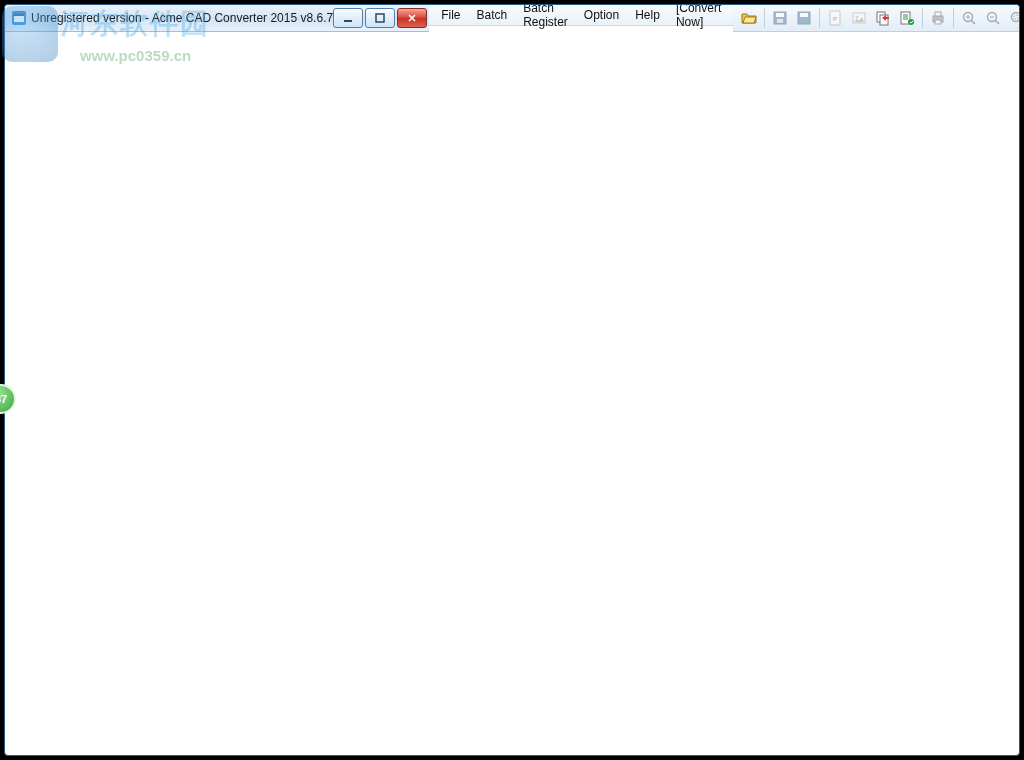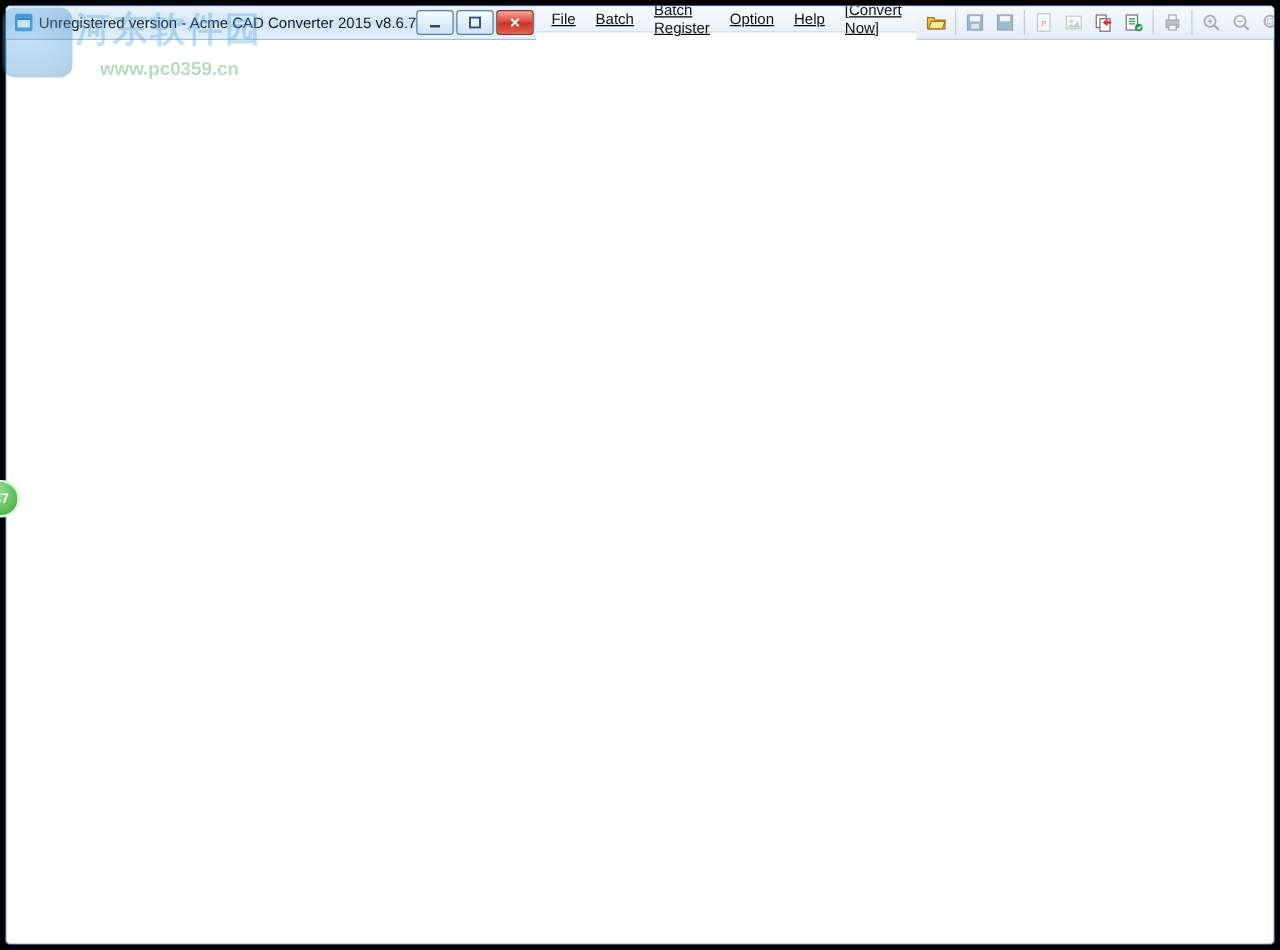--- a/index.html
+++ b/index.html
@@ -13,21 +13,21 @@
   .titlebar .appicon{width:16px;height:16px;margin-right:4px;}
   .titlebar .title{flex:1;color:#1a1a1a;white-space:nowrap;overflow:hidden;text-overflow:ellipsis;}
   .winbtns{display:flex;gap:2px;}
   .winbtn{width:28px;height:18px;border:1px solid #5a7fa6;border-radius:3px;
     background:linear-gradient(#f7fbff,#cfe3f5);display:flex;align-items:center;justify-content:center;}
   .winbtn.close{background:linear-gradient(#f3a69b,#d8493a 48%,#c73322 52%,#e0624e);
     border-color:#8c2b1e;color:#fff;}
   .winbtn svg{display:block}
   
   .menubar{height:20px;background:linear-gradient(#f8fbfe,#eaf2fa);display:flex;align-items:center;
-    padding:0 4px;border-bottom:1px solid #c8d8e8;text-decoration:underline;}
+    padding:0 4px;border-bottom:1px solid #c8d8e8;}
   .menubar .mi{padding:1px 8px;color:#111;cursor:default;}
   
   .toolbar{height:26px;background:linear-gradient(#f6f9fd,#e3edf7);display:flex;align-items:center;
     padding:0 4px;border-bottom:1px solid #bfcfdd;gap:0;}
   .tb{width:22px;height:22px;display:flex;align-items:center;justify-content:center;
     border:1px solid transparent;border-radius:2px;}
   .tb.disabled{opacity:.45;pointer-events:none;}
   .tb.text{width:auto;padding:0 2px;font:700 11px/1 Arial;color:#333;letter-spacing:1px;}
   .sep{width:1px;height:20px;background:#bfcfdd;margin:0 3px;}
   

